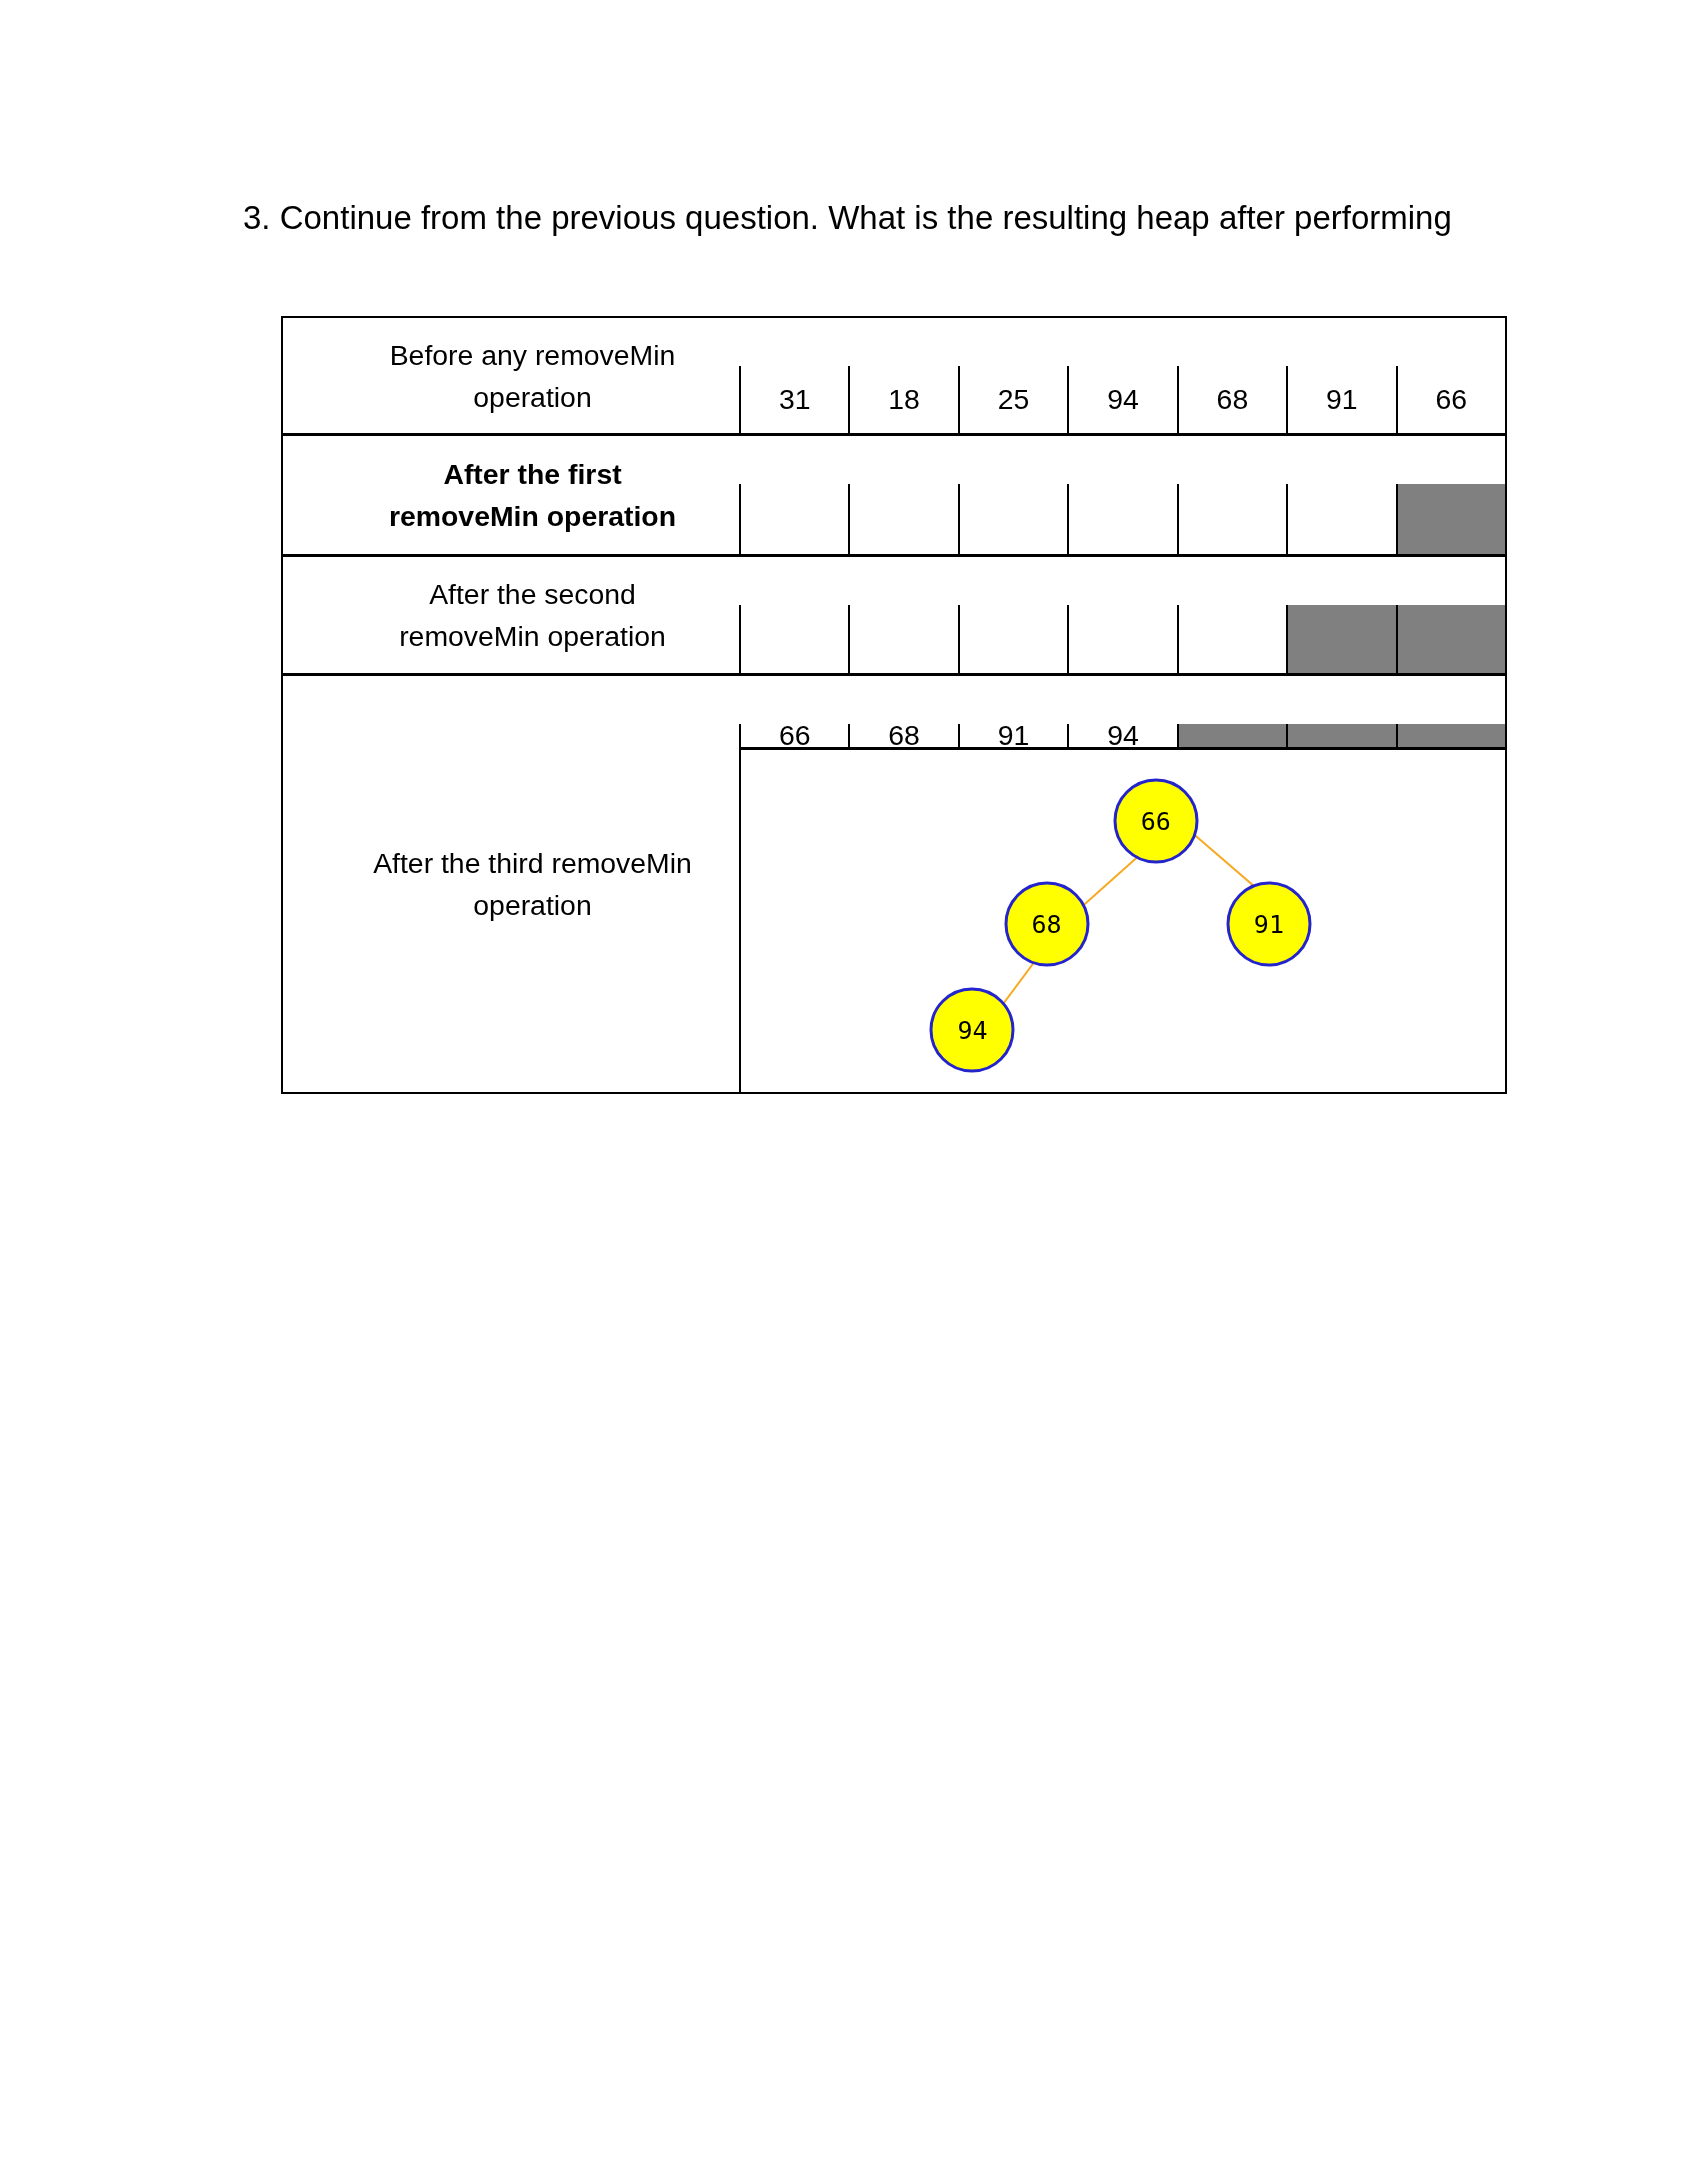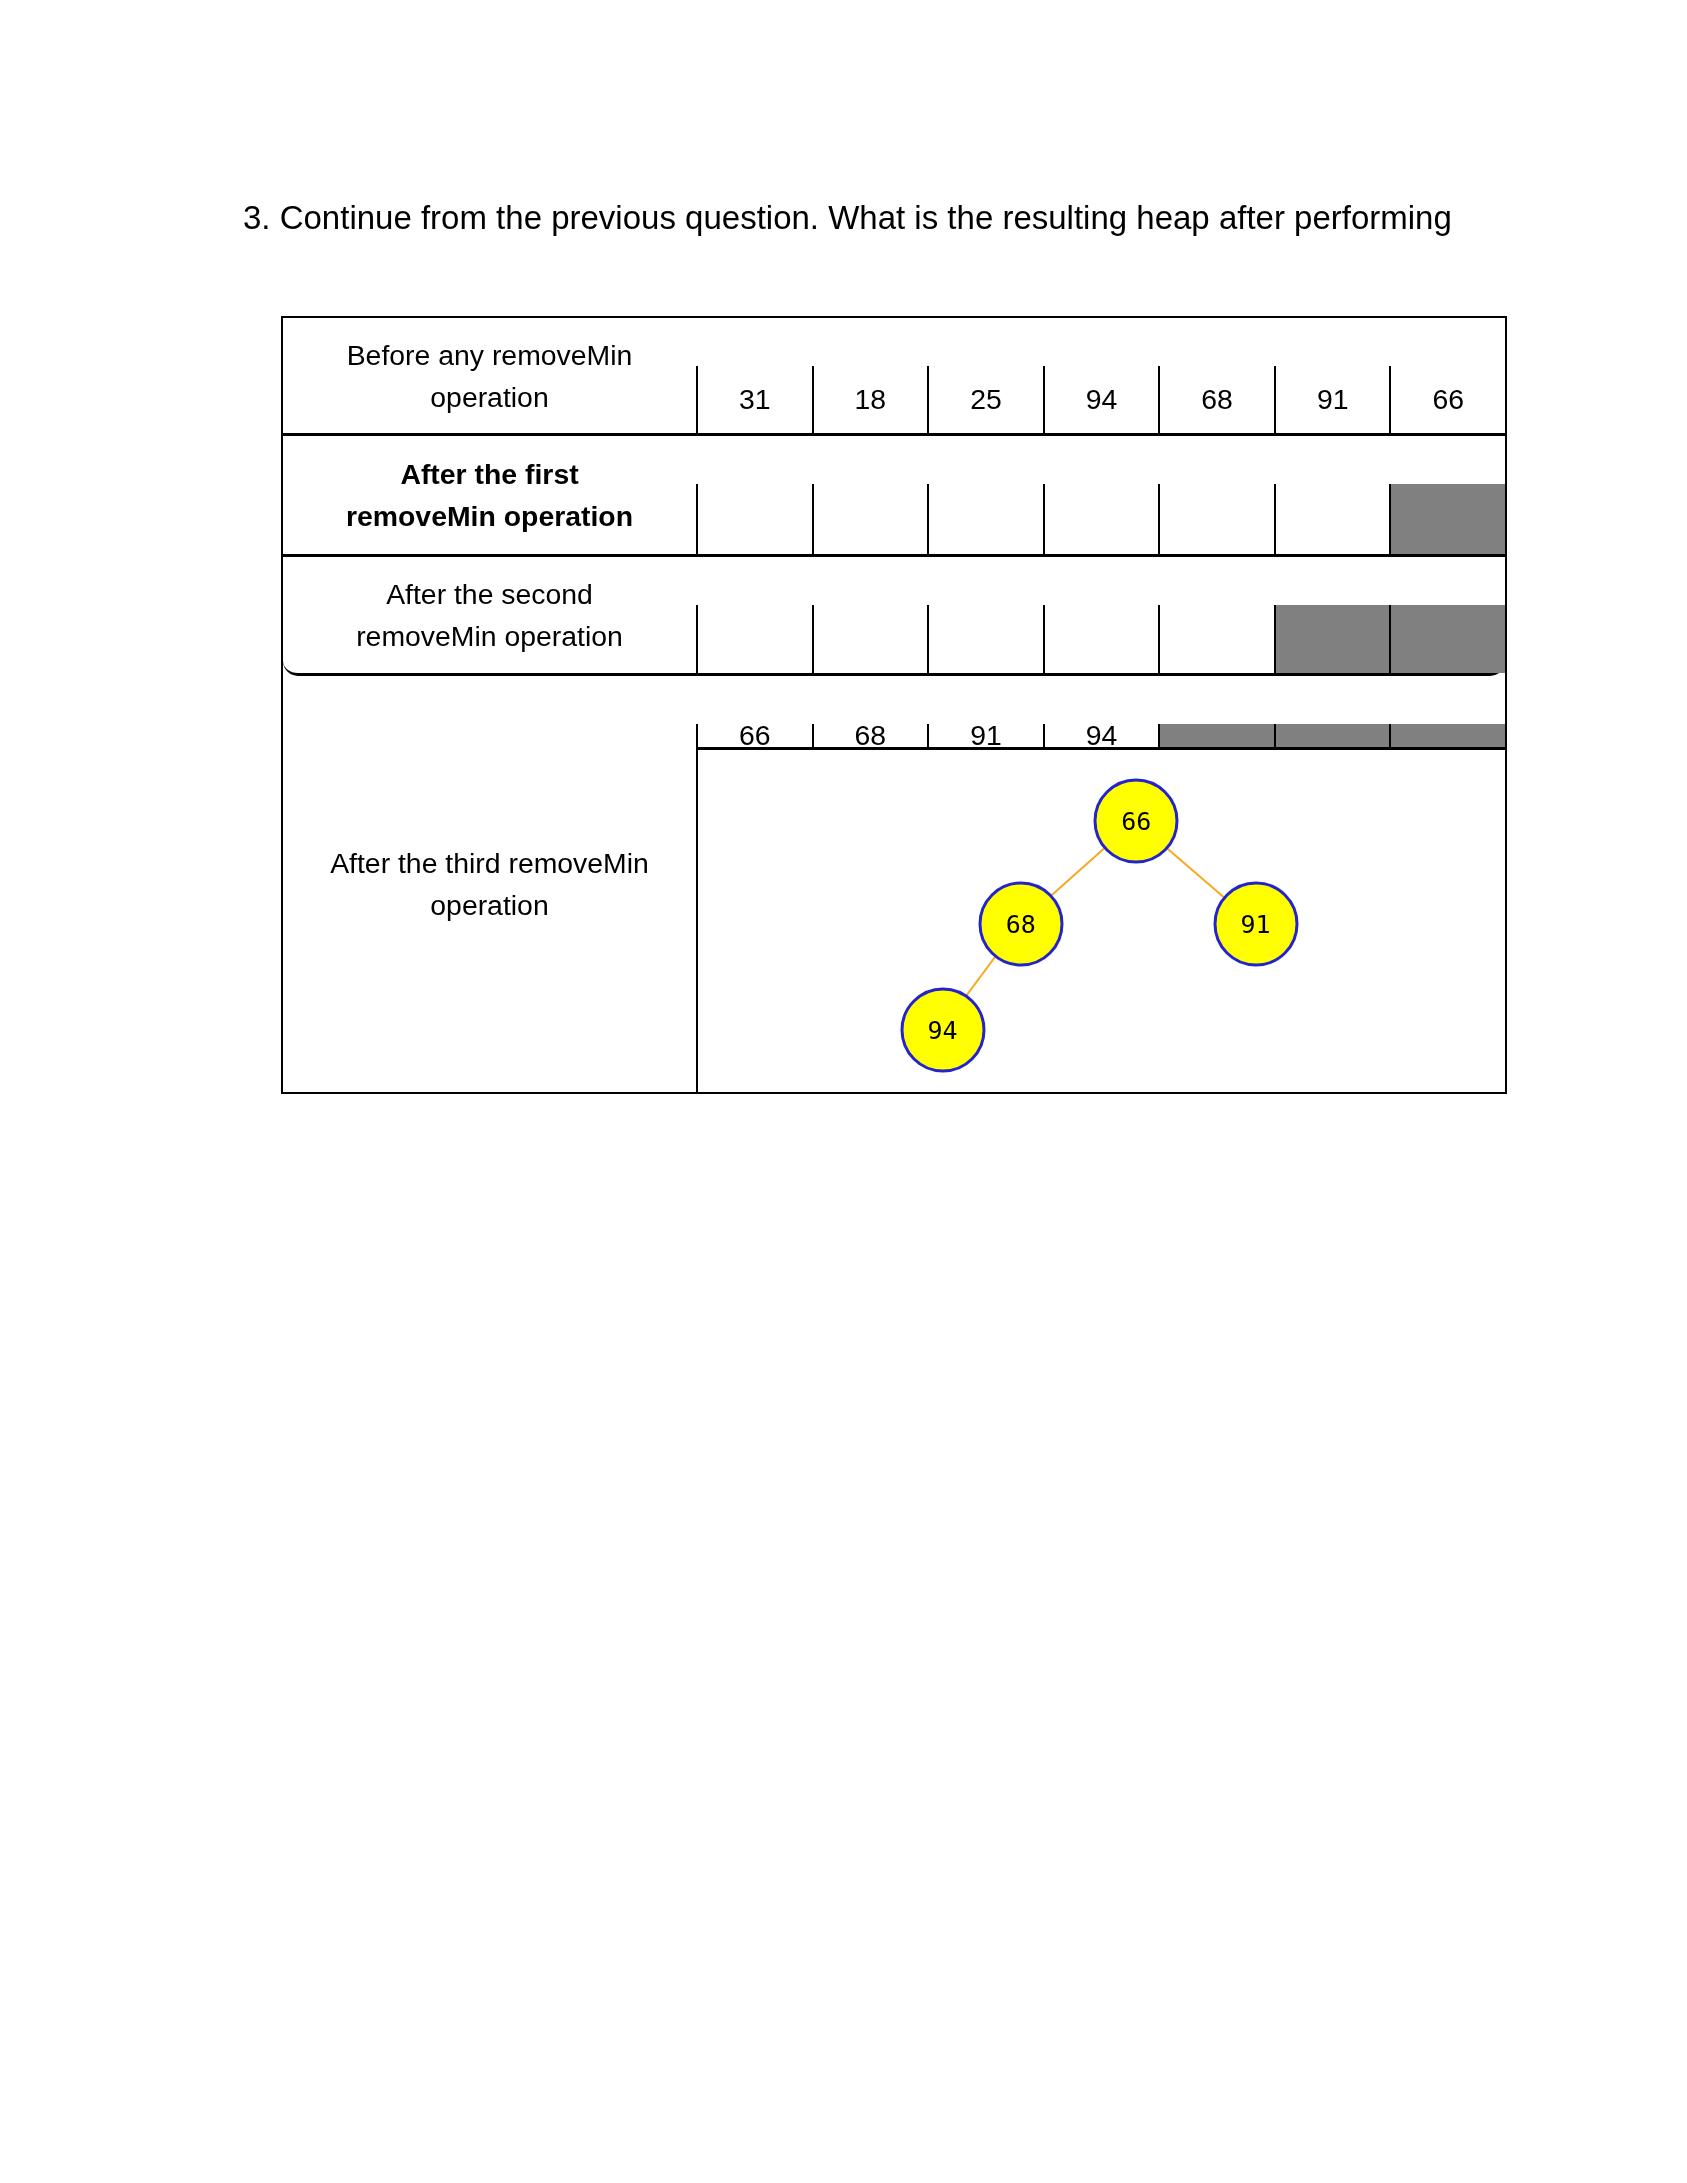--- a/index.html
+++ b/index.html
@@ -33,34 +33,35 @@
     height: 778px;
     box-sizing: border-box;
     border: 2.6px solid var(--table_line, #000);
     display: flex;
     flex-direction: column;
     background: #ffffff;
   }
   .trow { display: flex; box-sizing: border-box; border-bottom: 3.3px solid var(--table_line, #000); }
   .trow.r1 { height: 118px; }
   .trow.r2 { height: 121px; font-weight: bold; }
-  .trow.r3 { height: 119px; border-radius: 15px; }
+  .trow.r3 { height: 119px; }
   .trow.r4 { flex: 1; border-bottom: none; }
 
   .label-cell {
     flex: 0 0 413px;
     width: 413px;
     box-sizing: border-box;
     display: flex;
     flex-direction: column;
     align-items: center;
     justify-content: center;
     text-align: center;
     font-size: 28.4px;
     line-height: 42px;
+    margin-left: 43px;
   }
   .dcell {
     flex: 1 1 0;
     box-sizing: border-box;
     border-left: 2px solid var(--table_line, #000);
     display: flex;
     align-items: center;
     justify-content: center;
     font-size: 28.4px;
     margin-top: 48px;

